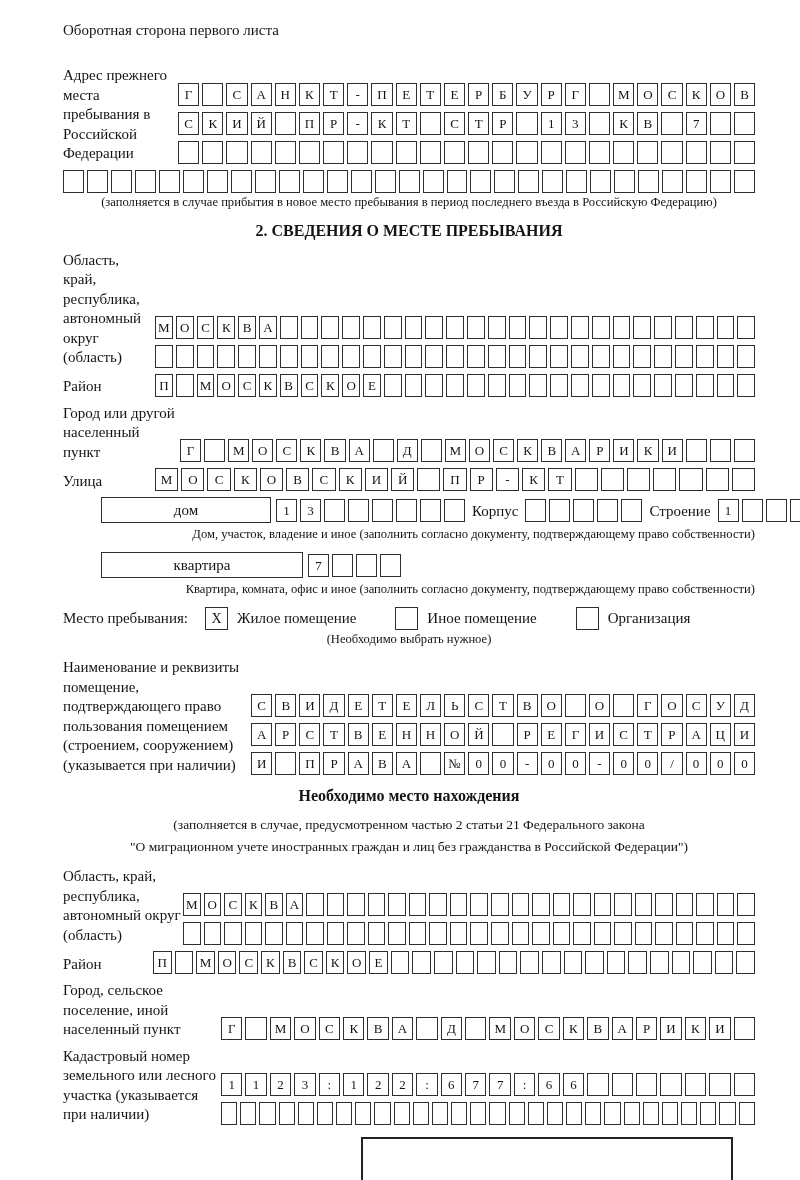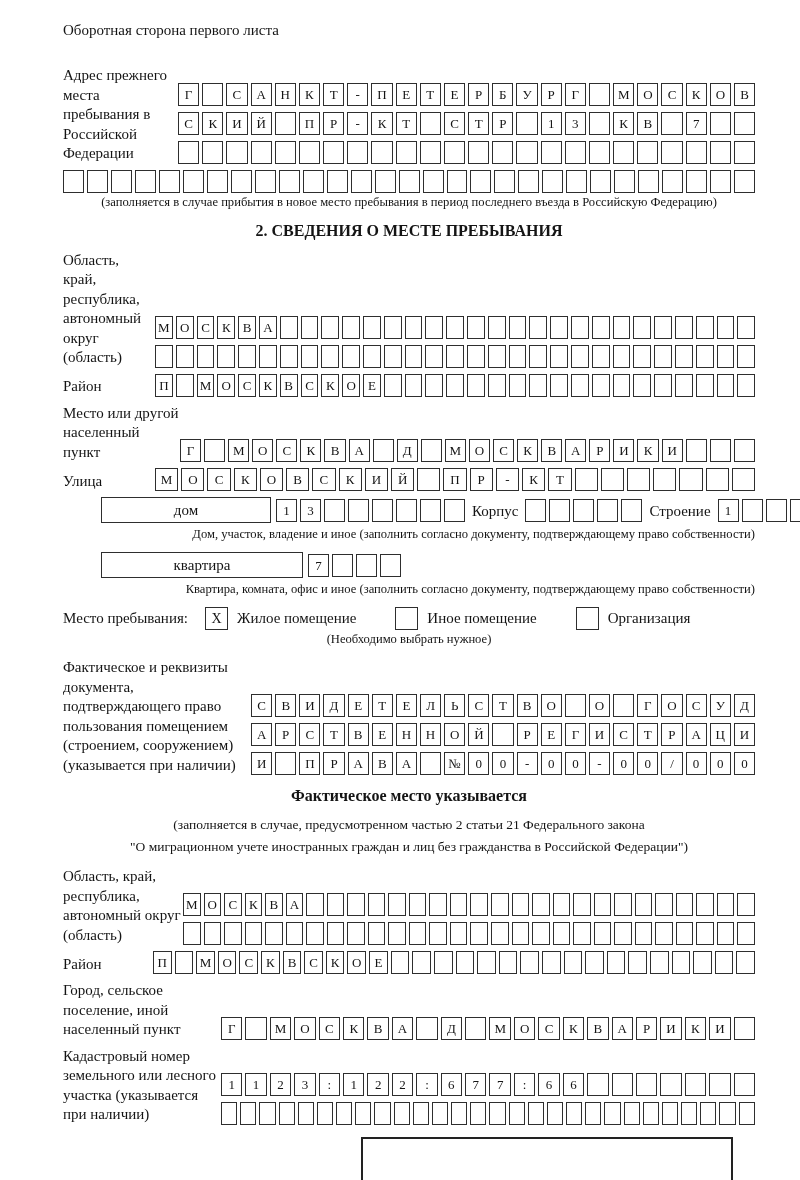--- a/index.html
+++ b/index.html
@@ -269,21 +269,21 @@
         <span class="cell"></span>
         <span class="cell"></span>
         <span class="cell"></span>
         <span class="cell"></span>
         <span class="cell"></span>
       </div>
   </div>
 </div>
 
 <div class="frow">
-  <div class="flabel w2c">Место или другой населенный пункт</div>
+  <div class="flabel w2c">Город или другой населенный пункт</div>
   <div class="colrows">
     <div class="cellrow">
         <span class="cell">Г</span>
         <span class="cell"></span>
         <span class="cell">М</span>
         <span class="cell">О</span>
         <span class="cell">С</span>
         <span class="cell">К</span>
         <span class="cell">В</span>
         <span class="cell">А</span>
@@ -390,21 +390,21 @@
     <span>Иное помещение</span>
   </span>
   <span class="stay-opt">
     <span class="chk"></span>
     <span>Организация</span>
   </span>
 </div>
 <div class="caption">(Необходимо выбрать нужное)</div>
 
 <div class="frow">
-  <div class="flabel wdoc">Фактическое и реквизиты документа, подтверждающего право пользования помещением (строением, сооружением) (указывается при наличии)</div>
+  <div class="flabel wdoc">Наименование и реквизиты помещение, подтверждающего право пользования помещением (строением, сооружением) (указывается при наличии)</div>
   <div class="colrows">
     <div class="cellrow">
         <span class="cell">С</span>
         <span class="cell">В</span>
         <span class="cell">И</span>
         <span class="cell">Д</span>
         <span class="cell">Е</span>
         <span class="cell">Т</span>
         <span class="cell">Е</span>
         <span class="cell">Л</span>
@@ -464,21 +464,21 @@
         <span class="cell">0</span>
         <span class="cell">0</span>
         <span class="cell">/</span>
         <span class="cell">0</span>
         <span class="cell">0</span>
         <span class="cell">0</span>
       </div>
   </div>
 </div>
 
-<div class="h-bold">Фактическое место указывается</div>
+<div class="h-bold">Необходимо место нахождения</div>
 <div class="notes-center">(заполняется в случае, предусмотренном частью 2 статьи 21 Федерального закона</div>
 <div class="notes-center" style="margin-bottom:10px;">"О миграционном учете иностранных граждан и лиц без гражданства в Российской Федерации")</div>
 
 <div class="frow">
   <div class="flabel w3">Область, край, республика, автономный округ (область)</div>
   <div class="colrows">
     <div class="cellrow">
         <span class="cell">М</span>
         <span class="cell">О</span>
         <span class="cell">С</span>

